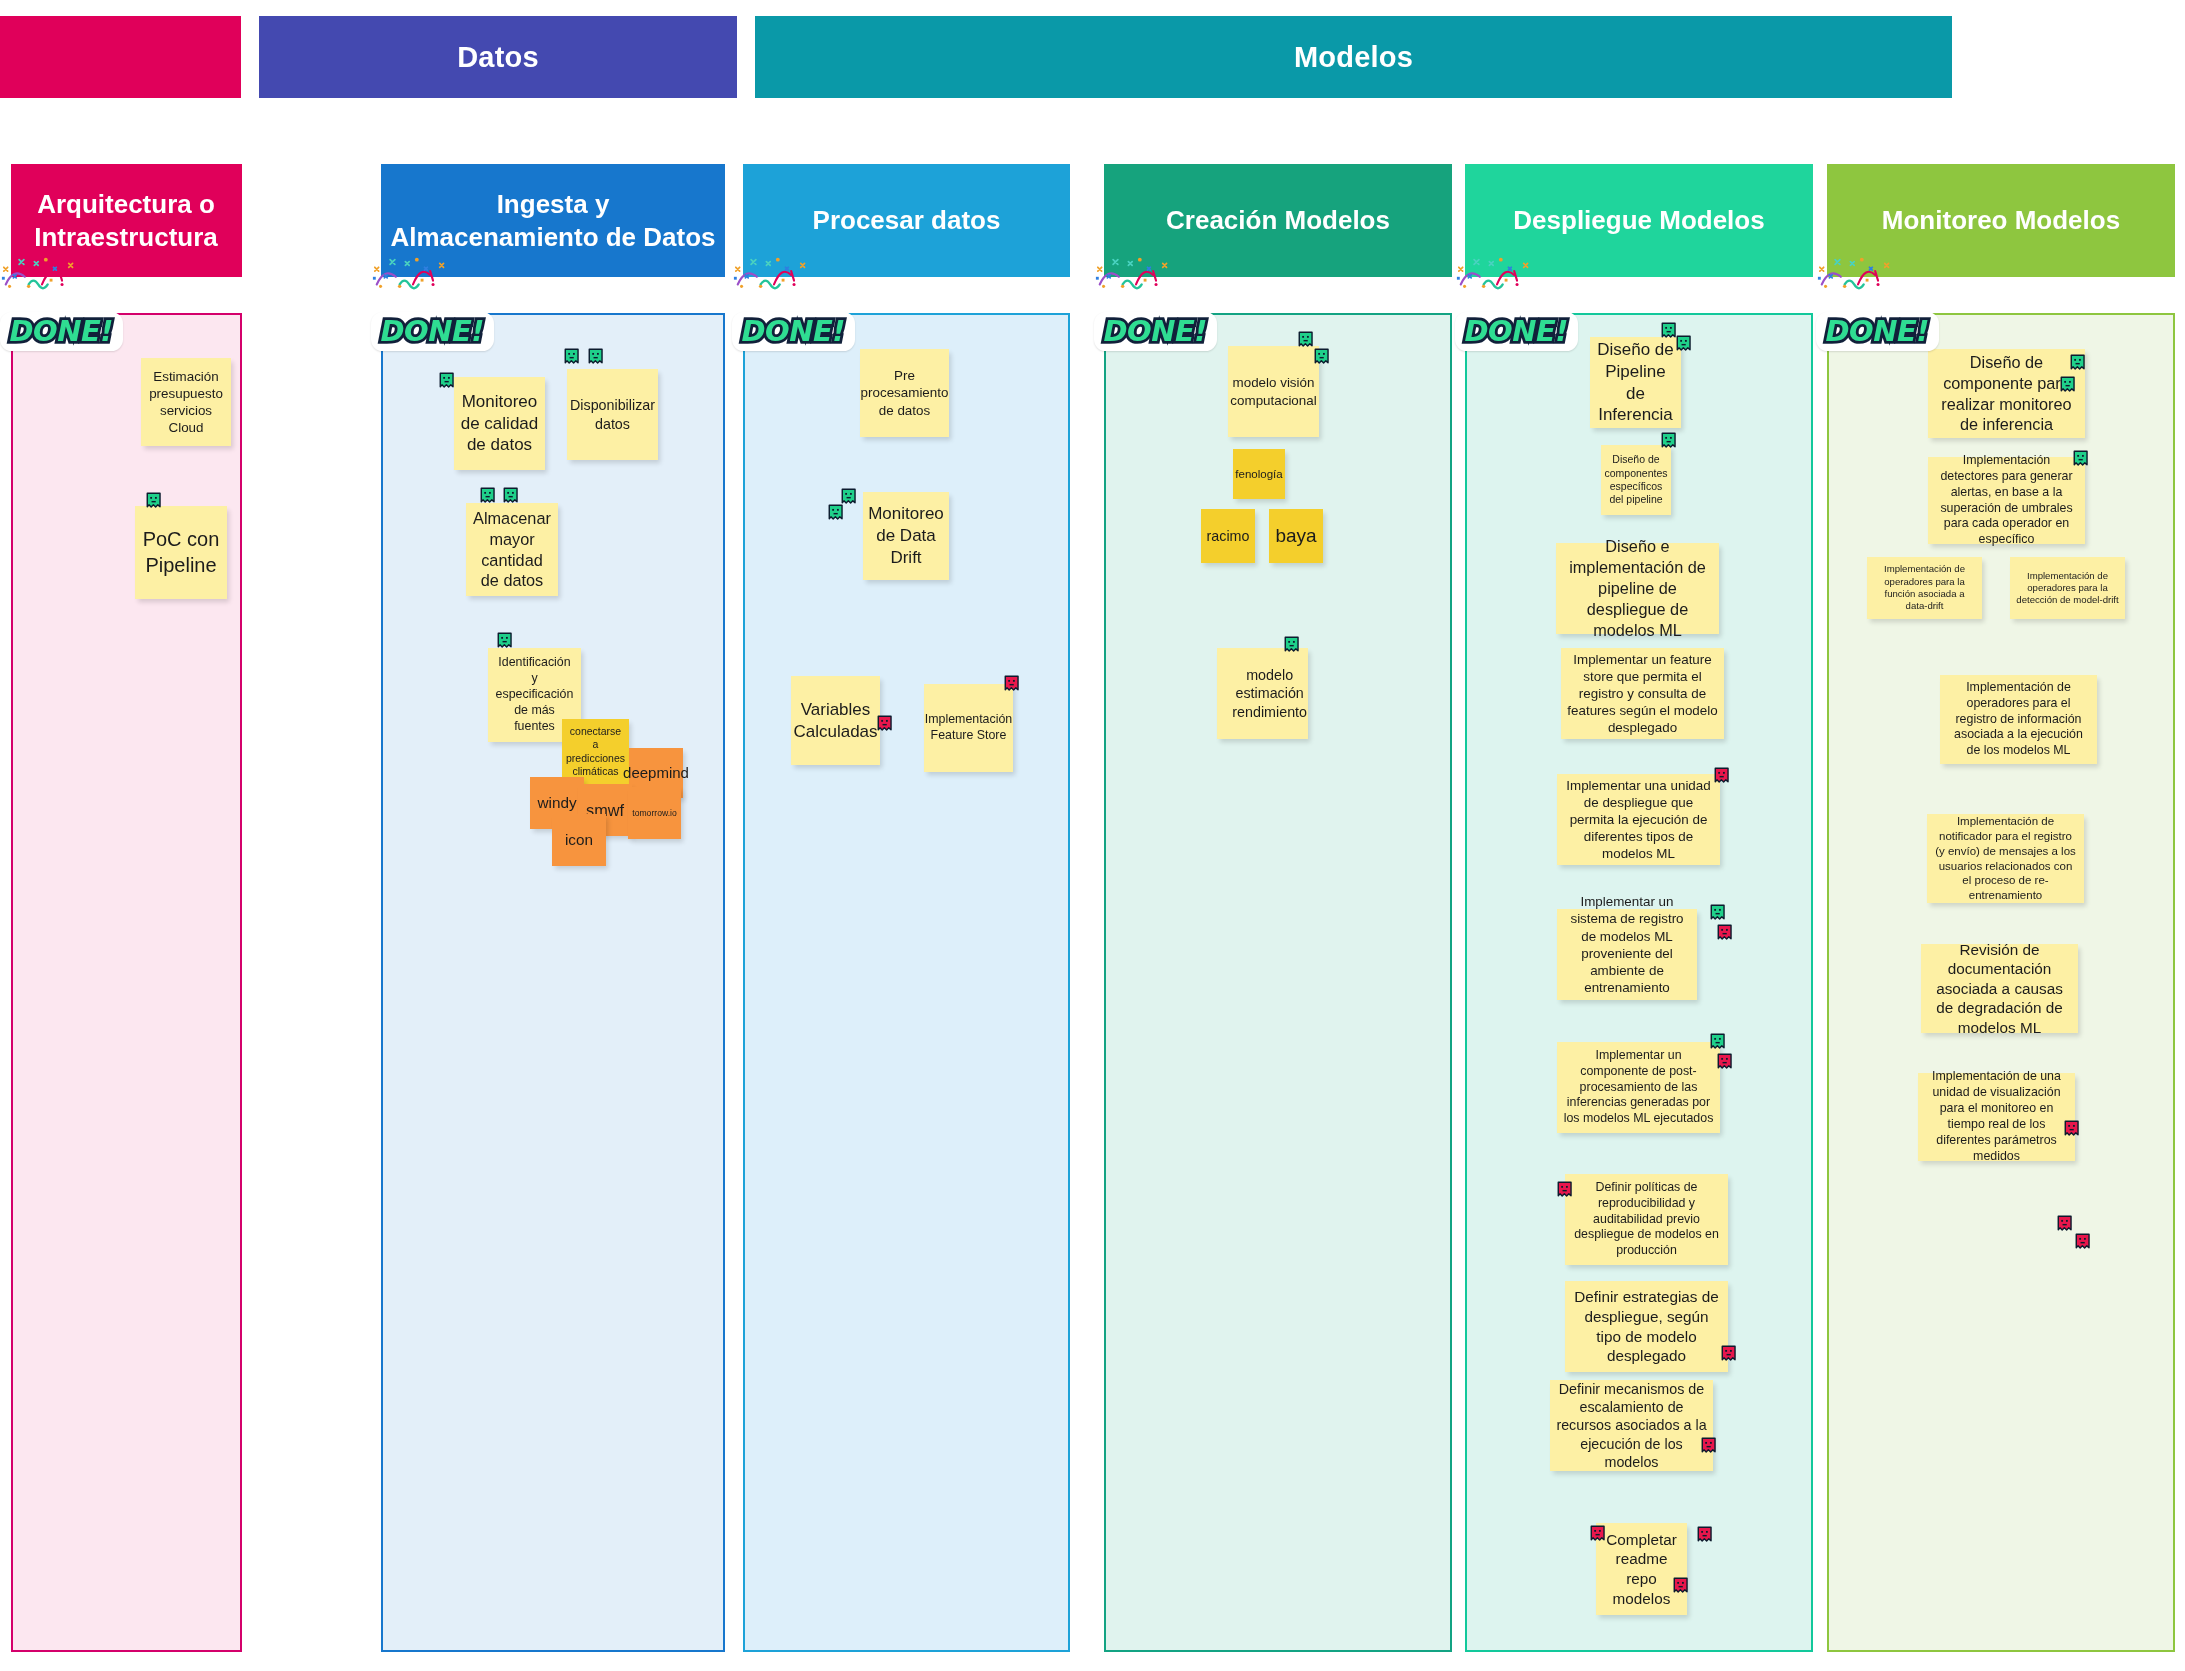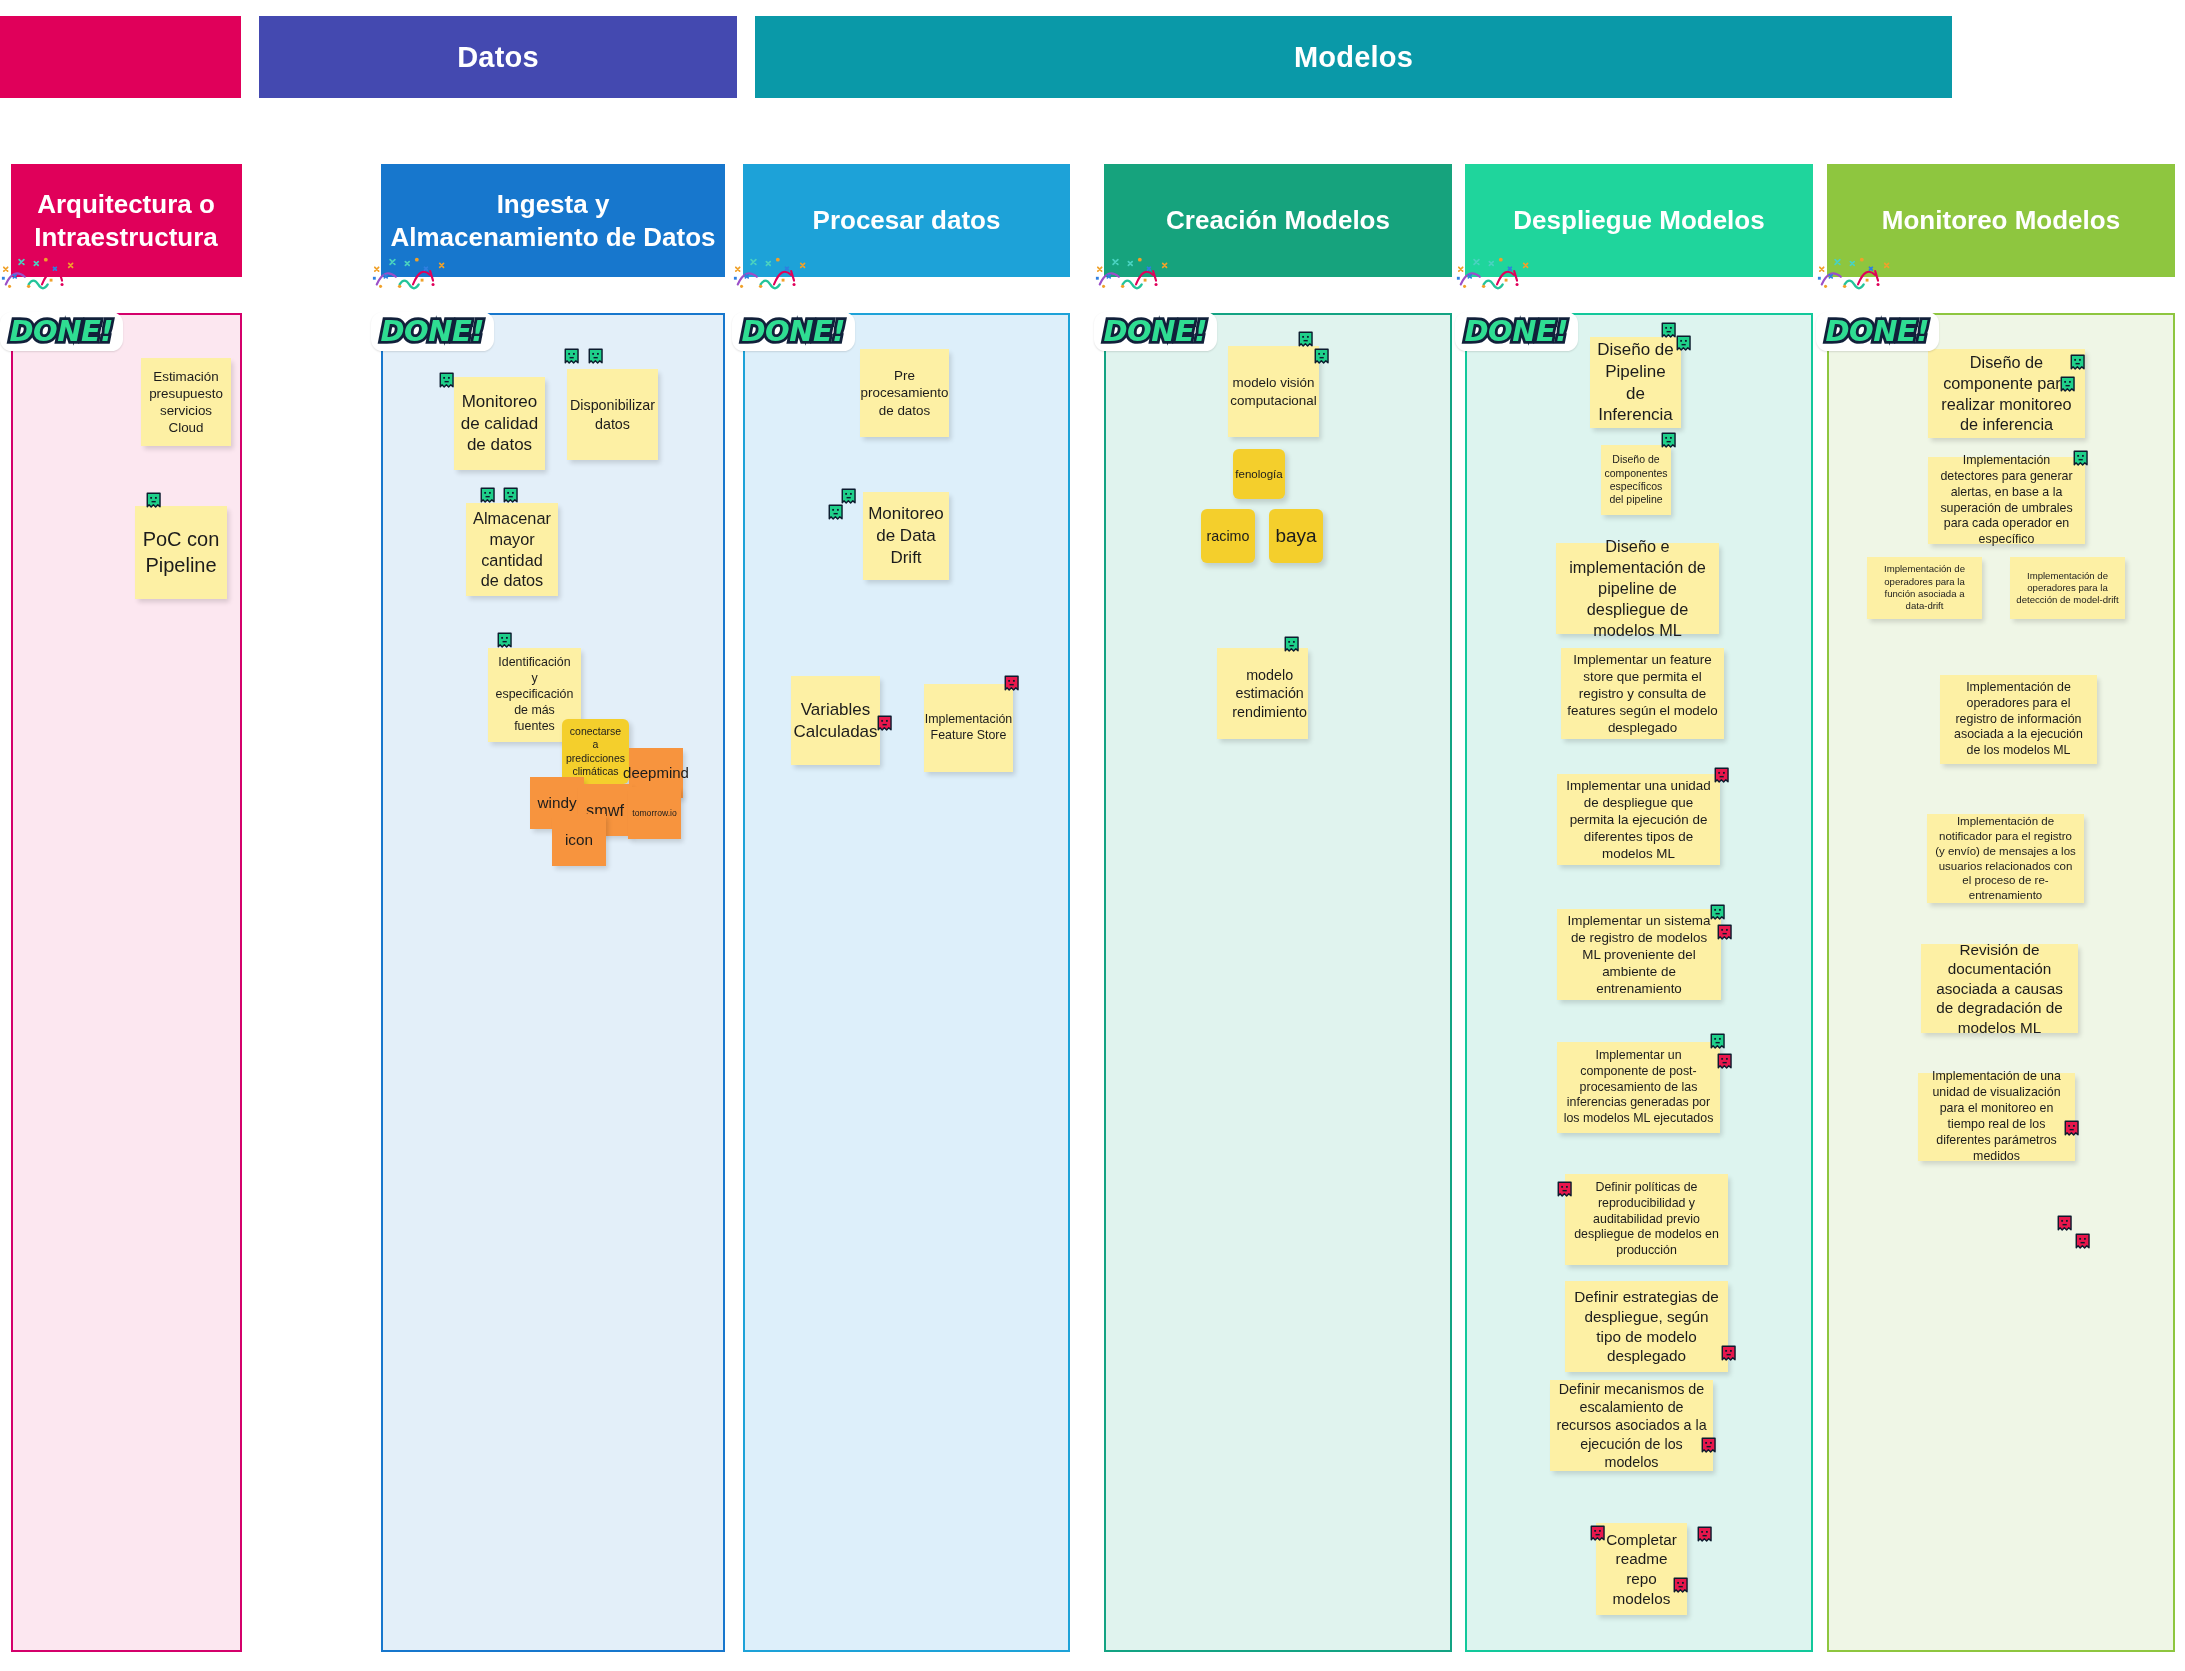--- a/index.html
+++ b/index.html
@@ -87,21 +87,21 @@
     align-items: center;
     justify-content: center;
     text-align: center;
     color: #1c1c1c;
     box-shadow: 2.9px 3.8px 4.8px rgba(0,0,0,.14);
     padding: 3.8px 5.7px;
     line-height: 1.28;
     z-index: 10;
   }
   .note.yellow  { background: #fdf0a4; }
-  .note.gold    { background: #f4cf2c; border-radius: 6px; }
+  .note.gold    { background: #f4cf2c; }
   .note.orange  { background: #f7943e; }
 
   
   .mk {
     position: absolute;
     width: 15.3px; height: 20px;
     z-index: 22;
   }
   .mk svg { width: 100%; height: 100%; display: block; }
 </style>
@@ -503,21 +503,21 @@
         <span>Implementar una unidad de despliegue que permita la ejecución de diferentes tipos de modelos ML</span>
       </div>
       <span class="mk" style="left: 1714px; top: 767px;">
         <svg viewBox="0 0 16 21" xmlns="http://www.w3.org/2000/svg">
           <path d="M1.3 1.3 h13.4 v14.2 l-2.3 -2 -2.3 2.3 -2.4 -2.3 -2.3 2.3 -2.3 -2.3 -1.8 2 z" fill="#e8174c" stroke="#0d1b2e" stroke-width="1.5" stroke-linejoin="round"></path>
           <rect x="4.4" y="5.2" width="1.9" height="1.9" fill="#0d1b2e"></rect>
           <rect x="9.4" y="5.2" width="1.9" height="1.9" fill="#0d1b2e"></rect>
           <rect x="5.8" y="9.4" width="4.4" height="1.5" fill="#0d1b2e"></rect>
         </svg>
       </span>
-      <div class="note yellow" style="left: 1557px; top: 909px; width: 164px; height: 91px; font-size: 13.4px;">
+      <div class="note yellow" style="left: 1557px; top: 909px; width: 140px; height: 91px; font-size: 13.4px; align-items: flex-end;">
         <span>Implementar un sistema de registro de modelos ML proveniente del ambiente de entrenamiento</span>
       </div>
       <span class="mk" style="left: 1710px; top: 904px;">
         <svg viewBox="0 0 16 21" xmlns="http://www.w3.org/2000/svg">
           <path d="M1.3 1.3 h13.4 v14.2 l-2.3 -2 -2.3 2.3 -2.4 -2.3 -2.3 2.3 -2.3 -2.3 -1.8 2 z" fill="#1fd08a" stroke="#0d1b2e" stroke-width="1.5" stroke-linejoin="round"></path>
           <rect x="4.4" y="5.2" width="1.9" height="1.9" fill="#0d1b2e"></rect>
           <rect x="9.4" y="5.2" width="1.9" height="1.9" fill="#0d1b2e"></rect>
           <rect x="5.8" y="9.4" width="4.4" height="1.5" fill="#0d1b2e"></rect>
         </svg>
       </span>

